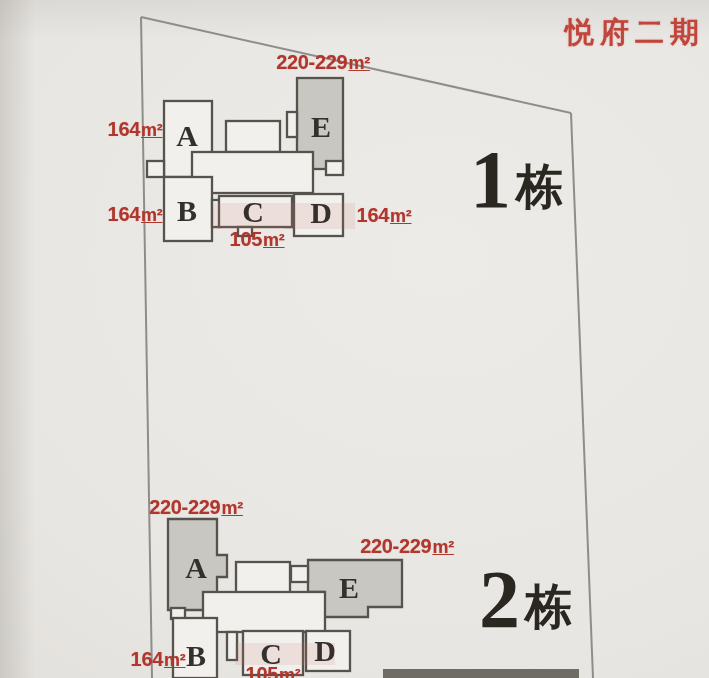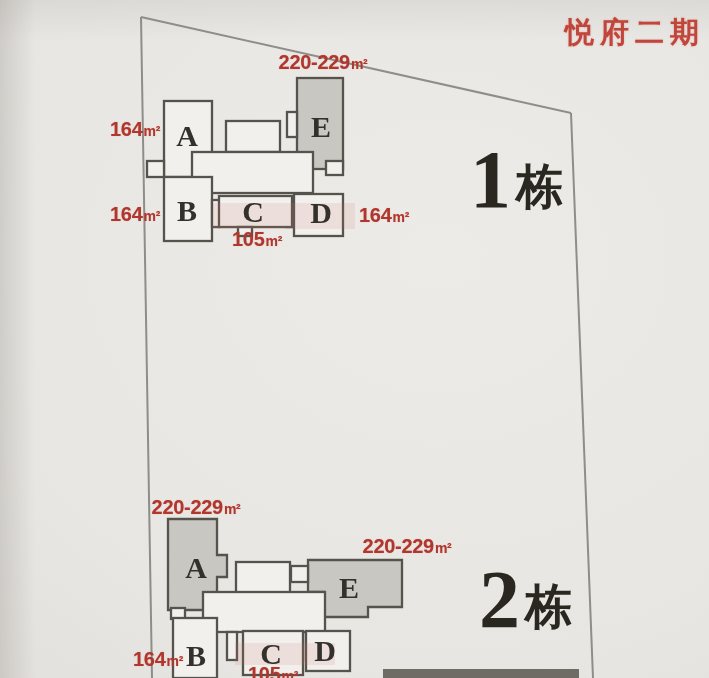--- a/index.html
+++ b/index.html
@@ -21,21 +21,21 @@
     position:absolute;transform:translate(-50%,-50%);
     font-family:"Liberation Serif", serif;font-weight:700;
     font-size:30px;color:#34312c;line-height:1;
   }
   .red-label{
     position:absolute;transform:translate(-50%,-50%);
     color:#b1362d;font-weight:700;font-size:20px;letter-spacing:-0.3px;
     white-space:nowrap;line-height:1;
     text-shadow:0 0 1px rgba(177,54,45,0.4);
   }
-  .red-label .unit{font-size:14px;margin-left:1px;}
+  .red-label .unit{font-size:18px;margin-left:1px;text-decoration:underline;}
   .bldg-name{
     position:absolute;display:flex;align-items:flex-start;
     color:#29271f;font-family:"Liberation Serif", serif;white-space:nowrap;
   }
   .bldg-name .num{font-size:82px;line-height:64px;font-weight:700;}
   .bldg-name .suffix{font-size:48px;line-height:48px;margin-left:5px;margin-top:15px;font-weight:600;}
   .site-title{
     position:absolute;right:4px;top:17px;
     font-size:29px;font-weight:700;color:#c1453b;letter-spacing:6px;
     white-space:nowrap;line-height:1.1;

